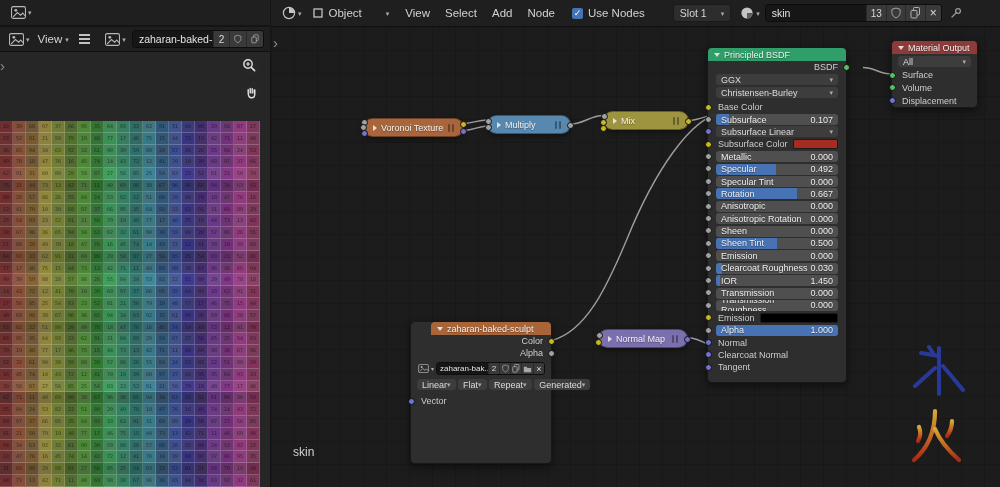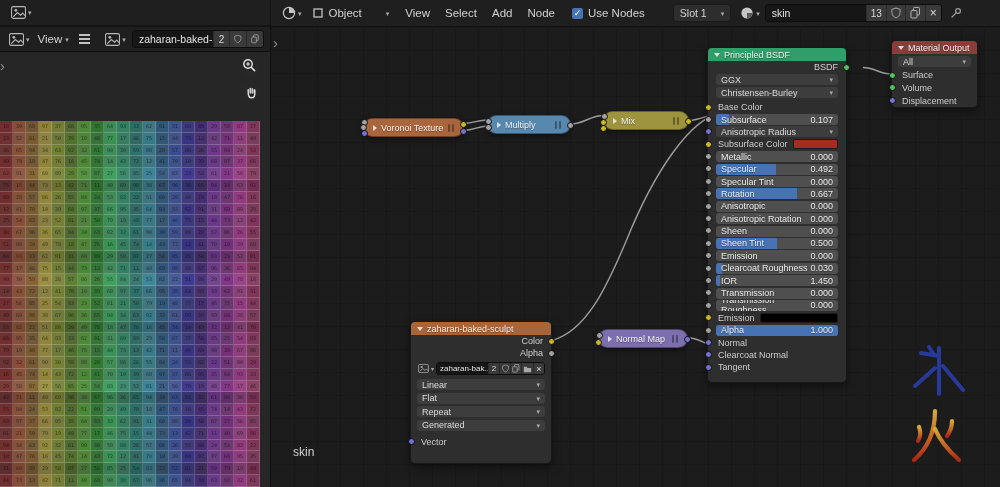--- a/index.html
+++ b/index.html
@@ -61,21 +61,21 @@
      box-shadow:0 3px 8px rgba(0,0,0,.5); font-size:9px; color:#c9c9c9; }
   .node-hdr { height:13px; display:flex; align-items:center; gap:4px; padding:0 6px;
      border-radius:4px 4px 0 0; color:#f1f1f1; font-size:9px; text-shadow:0 1px 1px rgba(0,0,0,.4);
      white-space:nowrap; }
   .tri-down { width:0; height:0; border-left:3.5px solid transparent; border-right:3.5px solid transparent;
      border-top:4.5px solid rgba(235,235,235,.9); flex:none; }
   .tri-right { width:0; height:0; border-top:3.5px solid transparent; border-bottom:3.5px solid transparent;
      border-left:4.5px solid rgba(235,235,235,.9); flex:none; }
   .hdr-shader    { background:#2f9e68; }
   .hdr-output    { background:#8c3b39; }
-  .hdr-texture   { background:#a9653a; }
+  .hdr-texture   { background:#a9653a;margin-left:20px; }
   .pill { position:absolute; height:19px; border-radius:9.5px; display:flex; align-items:center; gap:4px;
      padding:0 9px; font-size:9px; color:#f3f3f3; text-shadow:0 1px 1px rgba(0,0,0,.35);
      box-shadow:0 2px 6px rgba(0,0,0,.45); border:1px solid rgba(0,0,0,.35); white-space:nowrap; }
   .pill-texture   { background:#a9663d; }
   .pill-converter { background:#5788b0; }
   .pill-color     { background:#9e9440; }
   .pill-vector    { background:#7b6fae; }
   .grip { margin-left:auto; display:flex; gap:2px; }
   .grip i { width:2px; height:8px; background:rgba(0,0,0,.35); border-radius:1px; }
 
@@ -946,21 +946,21 @@
               <span class="sock value"></span>
               <div class="pfield pslider">
                 <div class="pfill" style="width: 10.7%;"></div>
                 <span class="slab">Subsurface</span>
                 <span class="sval">0.107</span>
               </div>
             </div>
             <div class="prow">
               <span class="sock vector"></span>
               <div class="pfield">
-                <span>Anisotropic Radius</span>
+                <span>Subsurface Linear</span>
                 <span class="chev">▾</span>
               </div>
             </div>
             <div class="prow">
               <span class="sock color"></span>
               <div class="plabel sw">Subsurface Color</div>
               <div class="pswatch" style="background: rgb(165, 44, 33);"></div>
             </div>
             <div class="prow">
               <span class="sock value"></span>
@@ -1158,21 +1158,21 @@
               </svg>
             </div>
             <div class="ng-btn" style="min-width:12px; padding:0 1px">
               <svg width="9" height="8" viewBox="0 0 12 11">
                 <path d="M1 2.5 H4.6 L6 4 H11 V10 H1 Z" fill="#a8a8a8"></path>
               </svg>
             </div>
             <div class="ng-btn" style="font-size:9px; min-width:11px; padding:0 1px">×</div>
           </div>
         </div>
-        <div style="display:flex; flex-direction:column; gap:2.5px; padding:2px 6px">
+        <div style="display:flex; gap:2.5px; padding:2px 6px">
             <div class="pfield" style="flex: 0 0 auto;">
               <span>Linear</span>
               <span class="chev">▾</span>
             </div>
             <div class="pfield" style="flex: 0 0 auto;">
               <span>Flat</span>
               <span class="chev">▾</span>
             </div>
             <div class="pfield" style="flex: 0 0 auto;">
               <span>Repeat</span>

